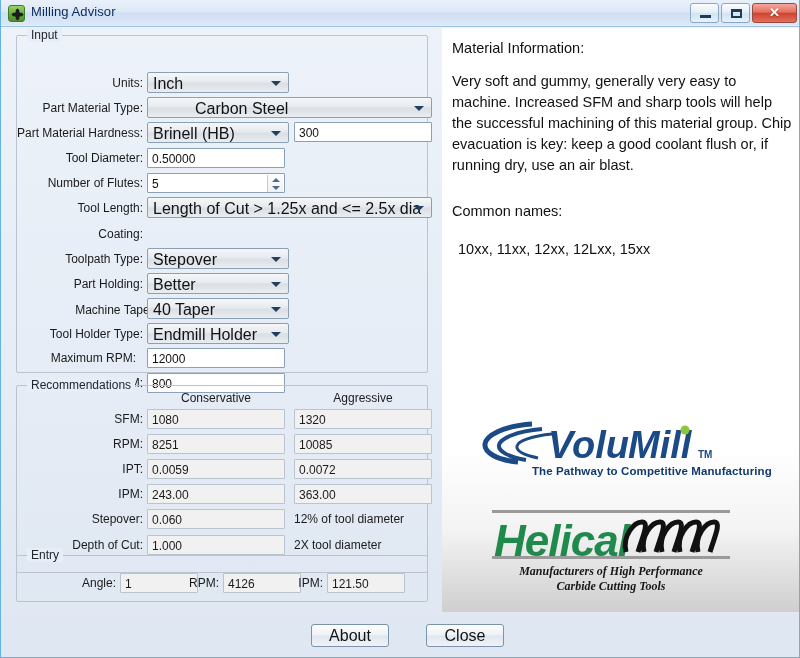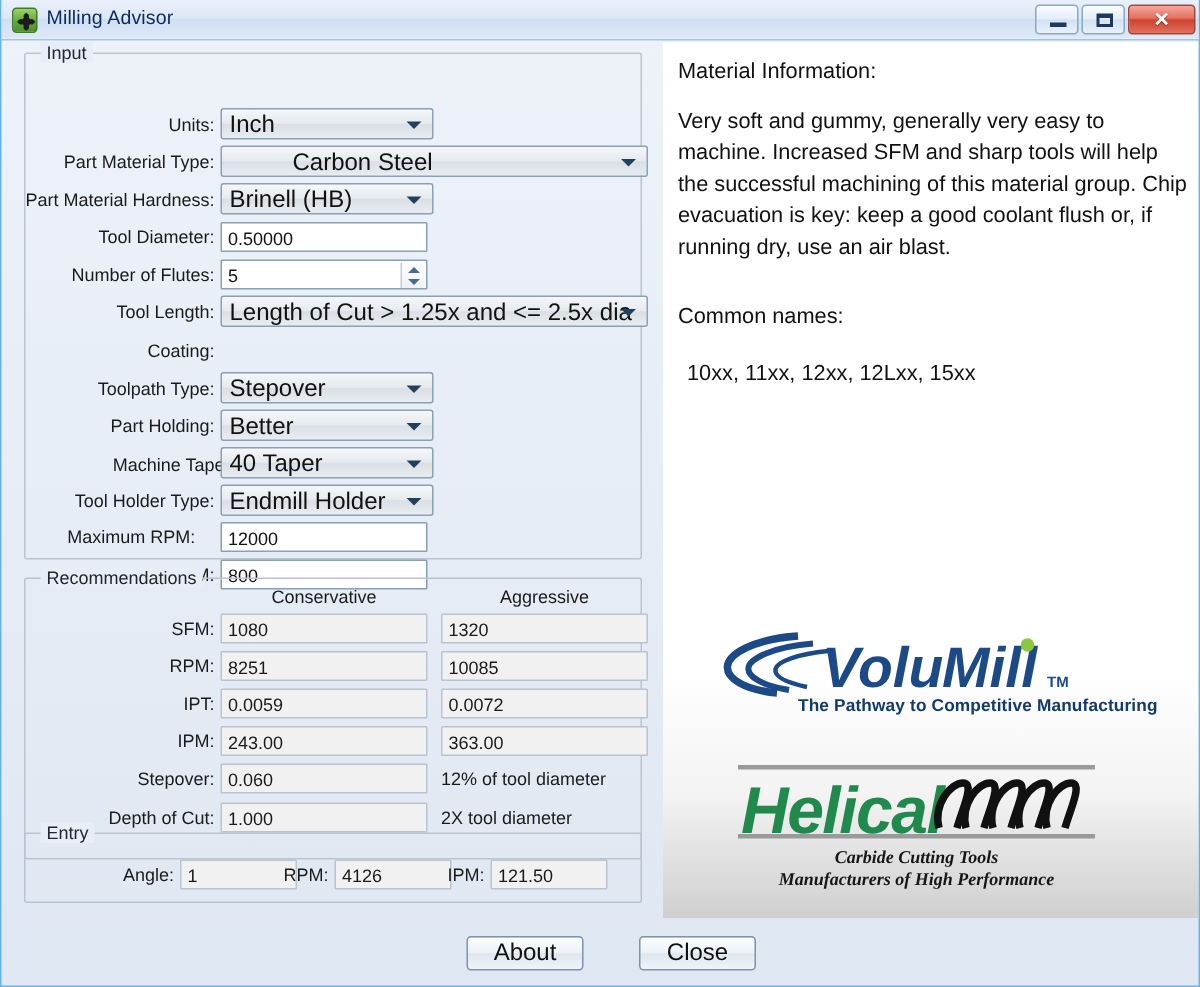--- a/index.html
+++ b/index.html
@@ -268,20 +268,23 @@
     <div class="combo" style="left:146px; top:70px; width:285px;padding-left:47px;">
       <span>Carbon Steel</span>
       <span class="arrow"></span>
     </div>
 
     <div class="lbl" style="left:5px; top:99px; width:137px;">Part Material Hardness:</div>
     <div class="combo" style="left:146px; top:95px; width:142px;">
       <span>Brinell (HB)</span>
       <span class="arrow"></span>
     </div>
+    <div class="fld" style="left:293px; top:95px; width:138px;">
+      <span>300</span>
+    </div>
 
     <div class="lbl" style="left:15px; top:124px; width:127px;">Tool Diameter:</div>
     <div class="fld" style="left:146px; top:121px; width:138px;">
       <span>0.50000</span>
     </div>
 
     <div class="lbl" style="left:15px; top:149px; width:127px;">Number of Flutes:</div>
     <div class="fld" style="left:146px; top:146px; width:138px;">
       <span>5</span>
       <span class="spin">
@@ -315,21 +318,21 @@
       <span>40 Taper</span>
       <span class="arrow"></span>
     </div>
 
     <div class="lbl" style="left:15px; top:300px; width:127px;">Tool Holder Type:</div>
     <div class="combo" style="left:146px; top:296px; width:142px;">
       <span>Endmill Holder</span>
       <span class="arrow"></span>
     </div>
 
-    <div class="lbl" style="left:23px; top:324px; width:127px;text-align:center;">Maximum RPM:</div>
+    <div class="lbl" style="left:8px; top:324px; width:127px;">Maximum RPM:</div>
     <div class="fld" style="left:146px; top:321px; width:138px;">
       <span>12000</span>
     </div>
 
     <div class="lbl" style="left:5px; top:349px; width:137px;">Maximum Feed IPM:</div>
     <div class="fld" style="left:146px; top:346px; width:138px;">
       <span>800</span>
     </div>
 
     <div class="group" id="group-recs">
@@ -431,22 +434,22 @@
         <g stroke="#111111" stroke-width="5" fill="none">
           <path d="M6 36 C2 20 14 6 22 6 C30 6 22 22 18 36"></path>
           <path d="M24 36 C20 20 32 6 40 6 C48 6 40 22 36 36"></path>
           <path d="M42 36 C38 20 50 6 58 6 C66 6 58 22 54 36"></path>
           <path d="M60 36 C56 20 68 6 76 6 C84 6 76 22 72 36"></path>
           <path d="M78 36 C74 20 86 6 94 6 C102 6 94 22 90 36"></path>
         </g>
       </svg>
       <div class="hel-rule" style="top:48px;"></div>
       <div class="hel-sub">
+        <div>Manufacturers of High Performance</div>
         <div>Carbide Cutting Tools</div>
-        <div>Manufacturers of High Performance</div>
       </div>
     </div>
   </div>
 
   <div class="footer">
     <div class="btn" id="btn-about">About</div>
     <div class="btn" id="btn-close">Close</div>
   </div>
 
 </div>

